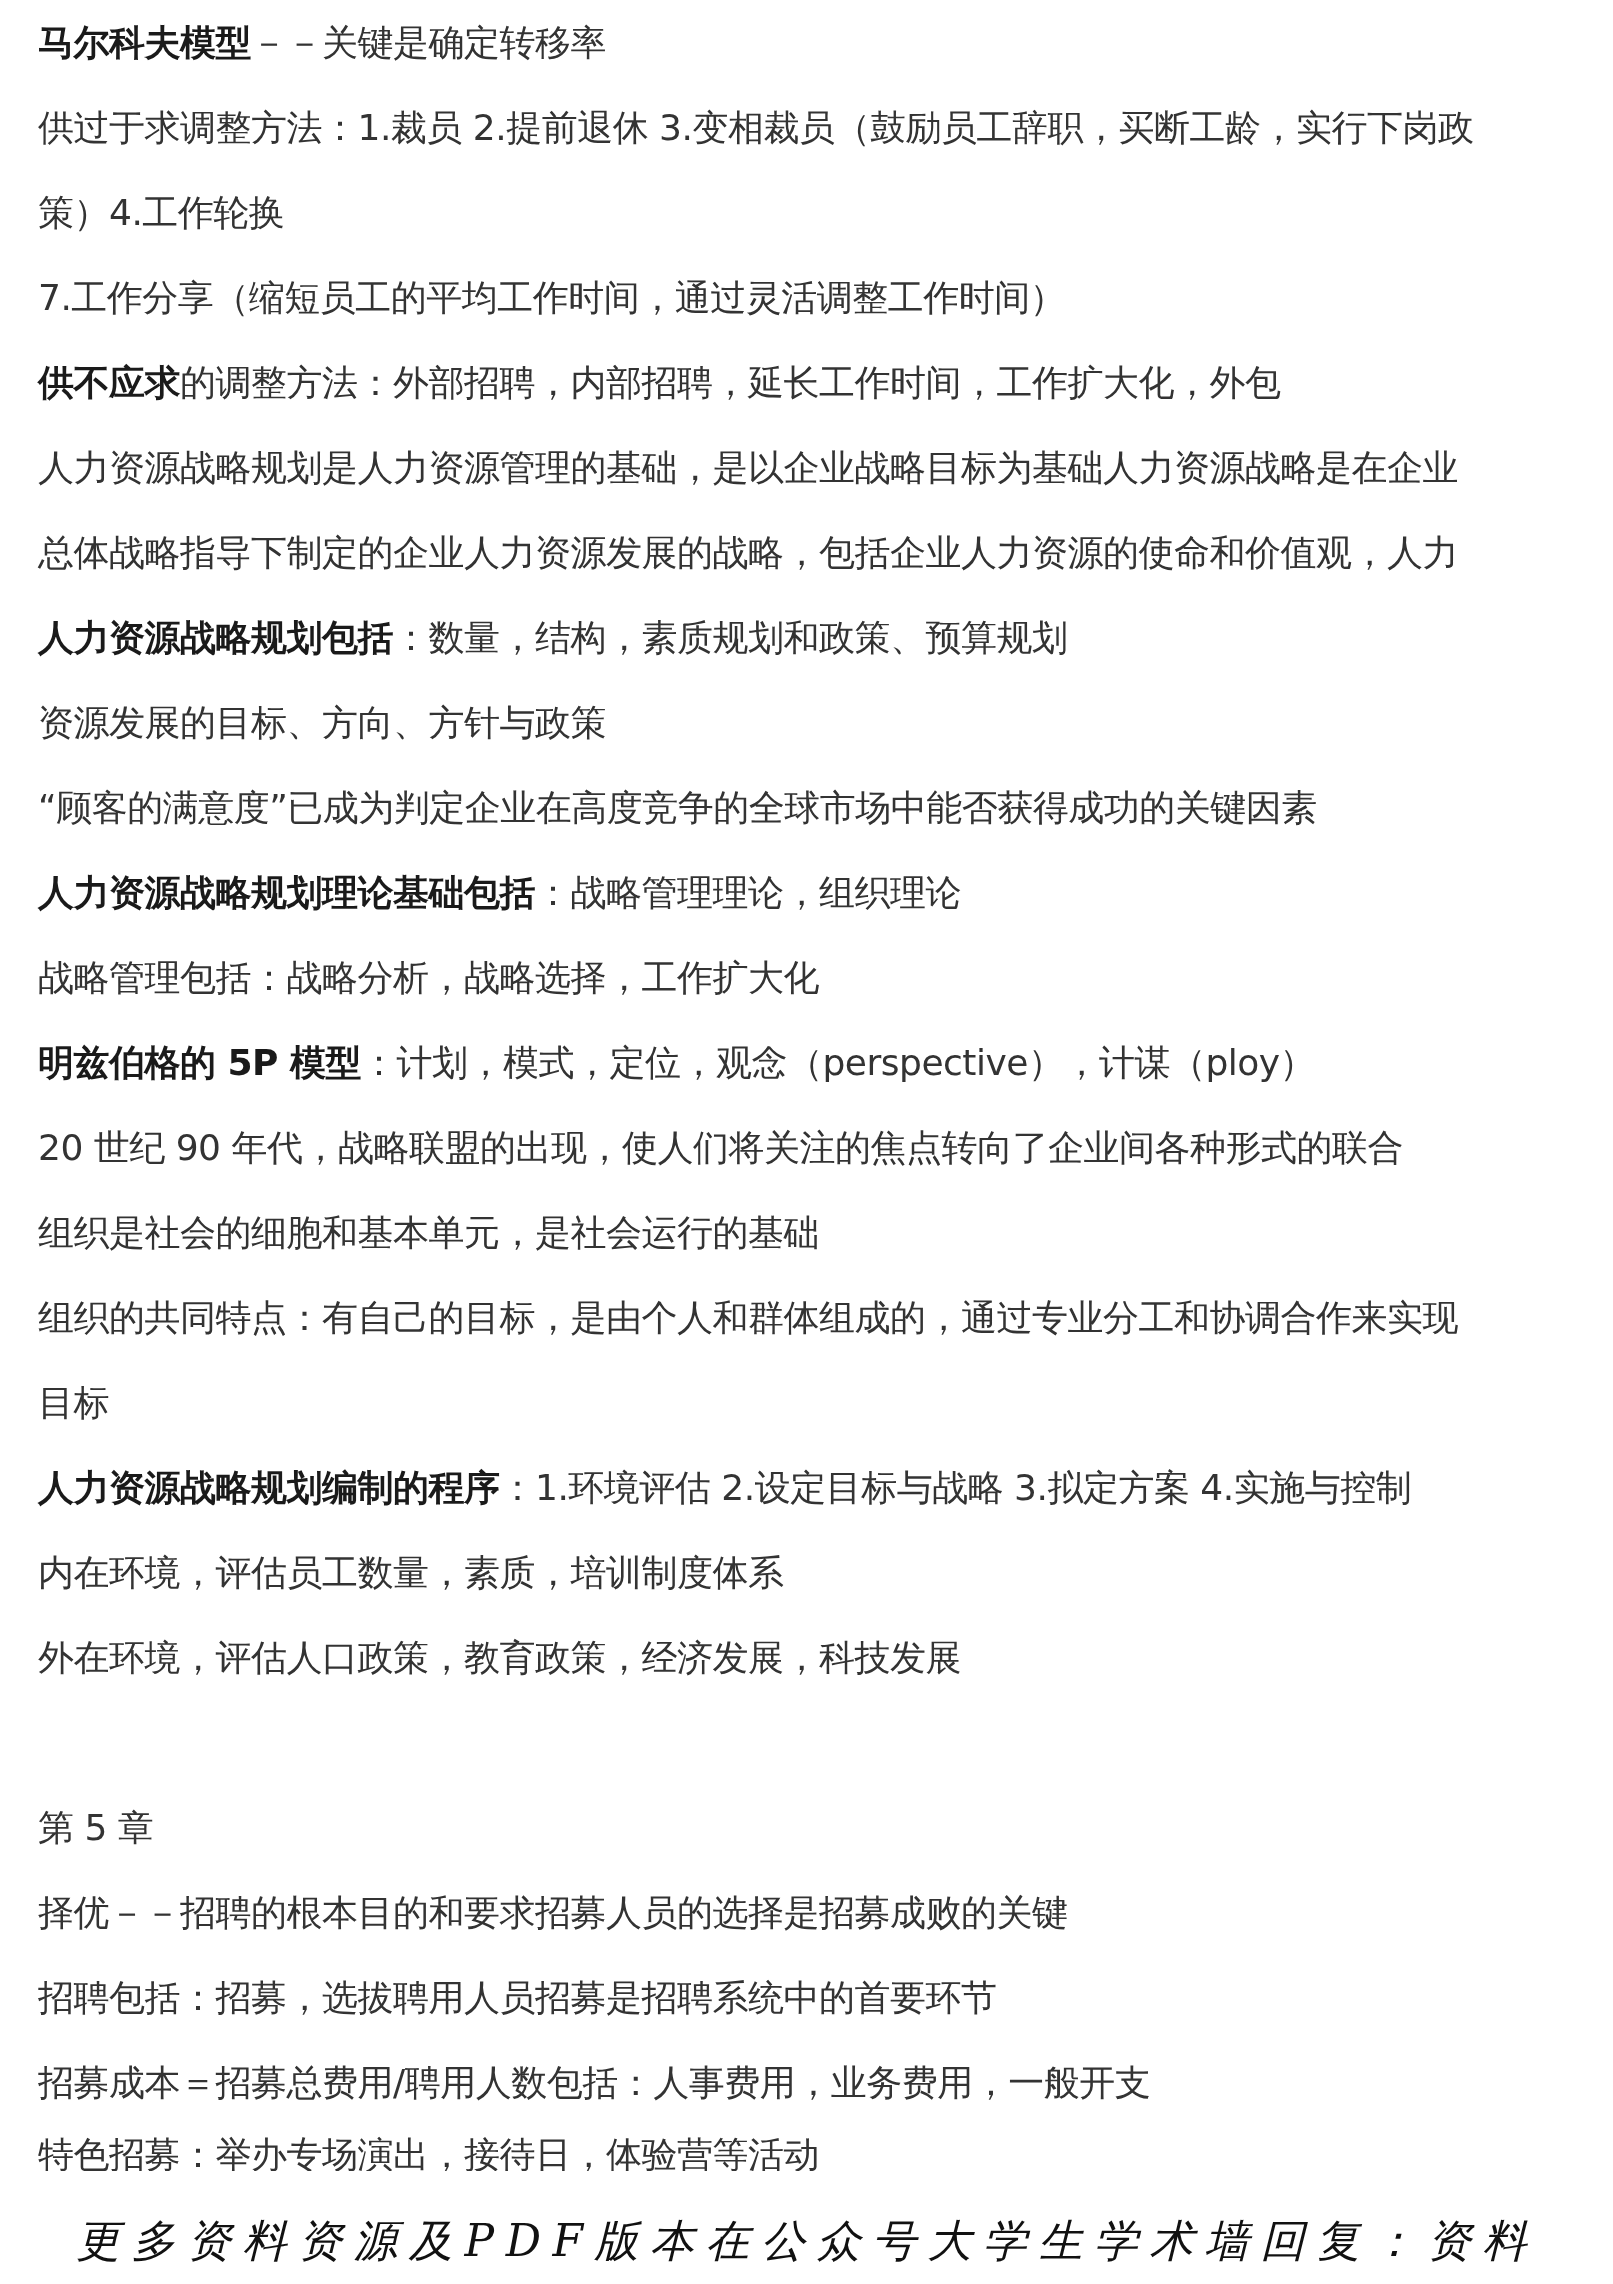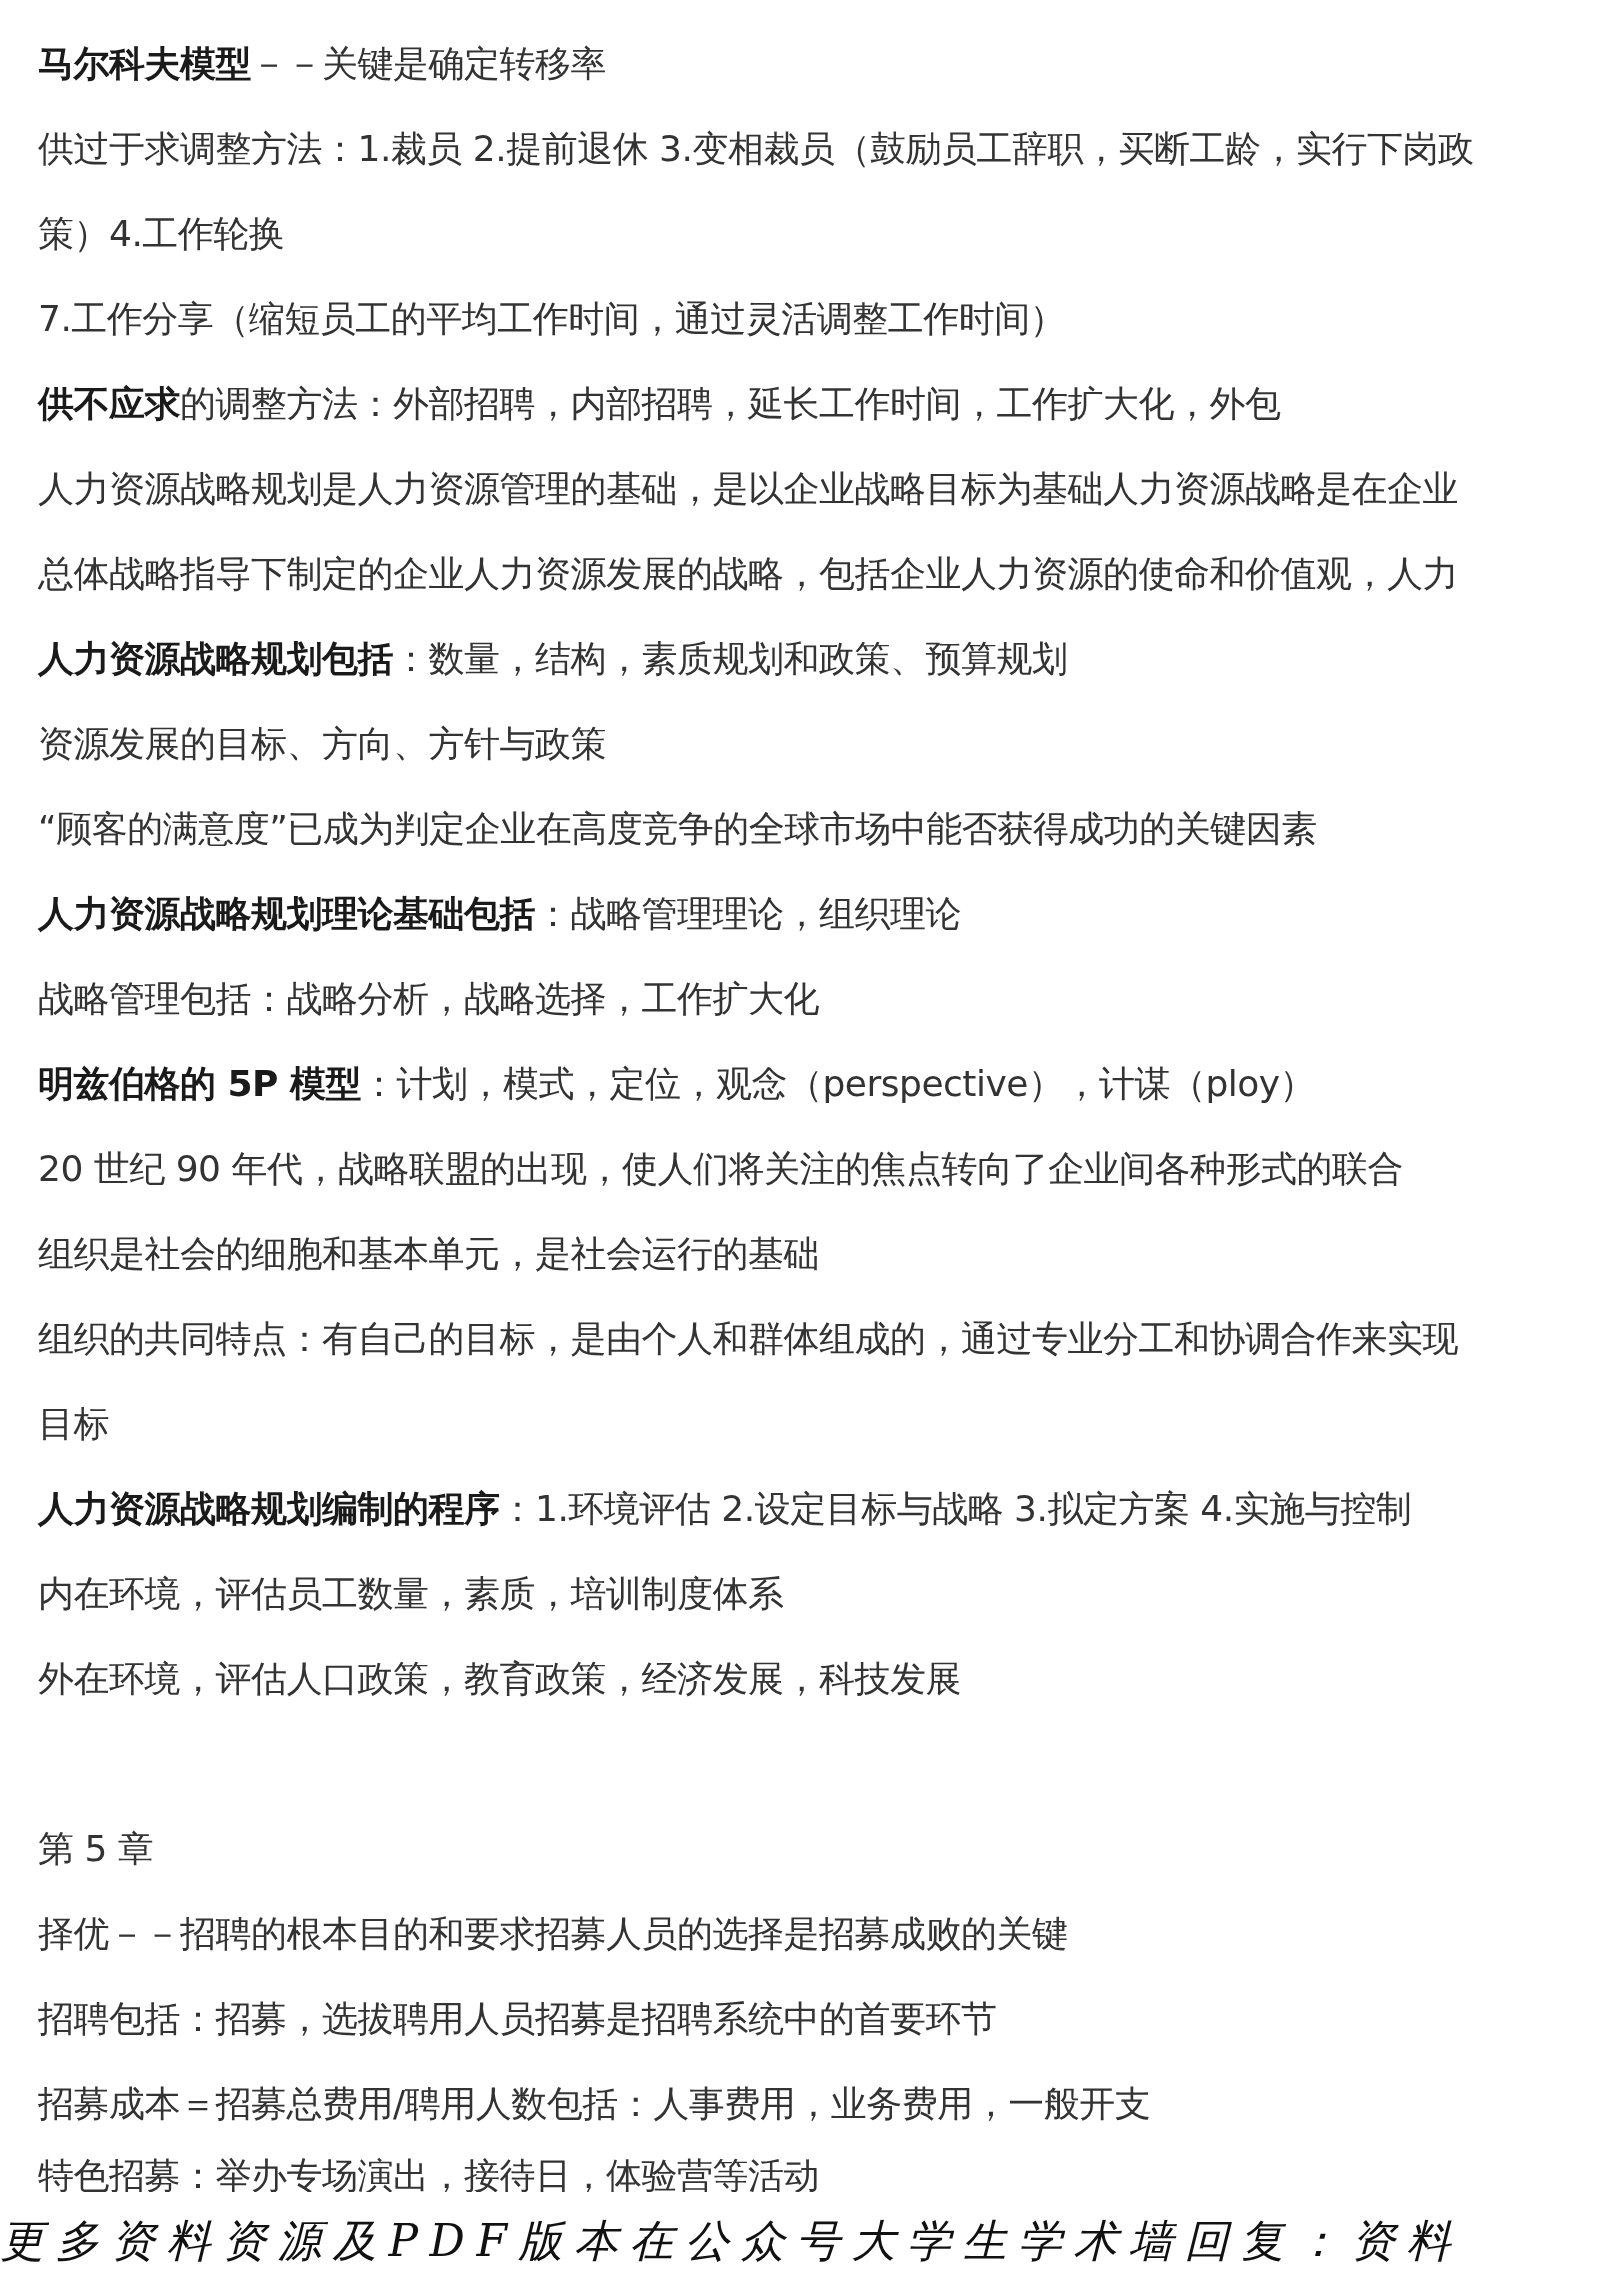--- a/index.html
+++ b/index.html
@@ -18,21 +18,21 @@
     .page {
       position: absolute;
       left: 0;
       top: 0;
       width: 1614px;
       height: 2285px;
     }
     .content {
       position: absolute;
       left: 38px;
-      top: 21px;
+      top: 0;
       width: 1549px;
     }
     .line {
       font-size: 36px;
       line-height: 85px;
       height: 85px;
       white-space: nowrap;
       letter-spacing: -0.5px;
       color: #333333;
     }
@@ -53,20 +53,21 @@
       position: absolute;
       top: -21px;
       left: 0;
     }
     .footer {
       position: absolute;
       left: 0;
       right: 0;
       top: 2203px;
       height: 76px;
+      text-align: center;
       font-family: "DejaVu Serif", "Liberation Serif", serif;
       font-size: 44px;
       line-height: 76px;
       letter-spacing: 11.5px;
       color: #111111;
       font-style: italic;
     }
   </style>
 </head>
 <body>

